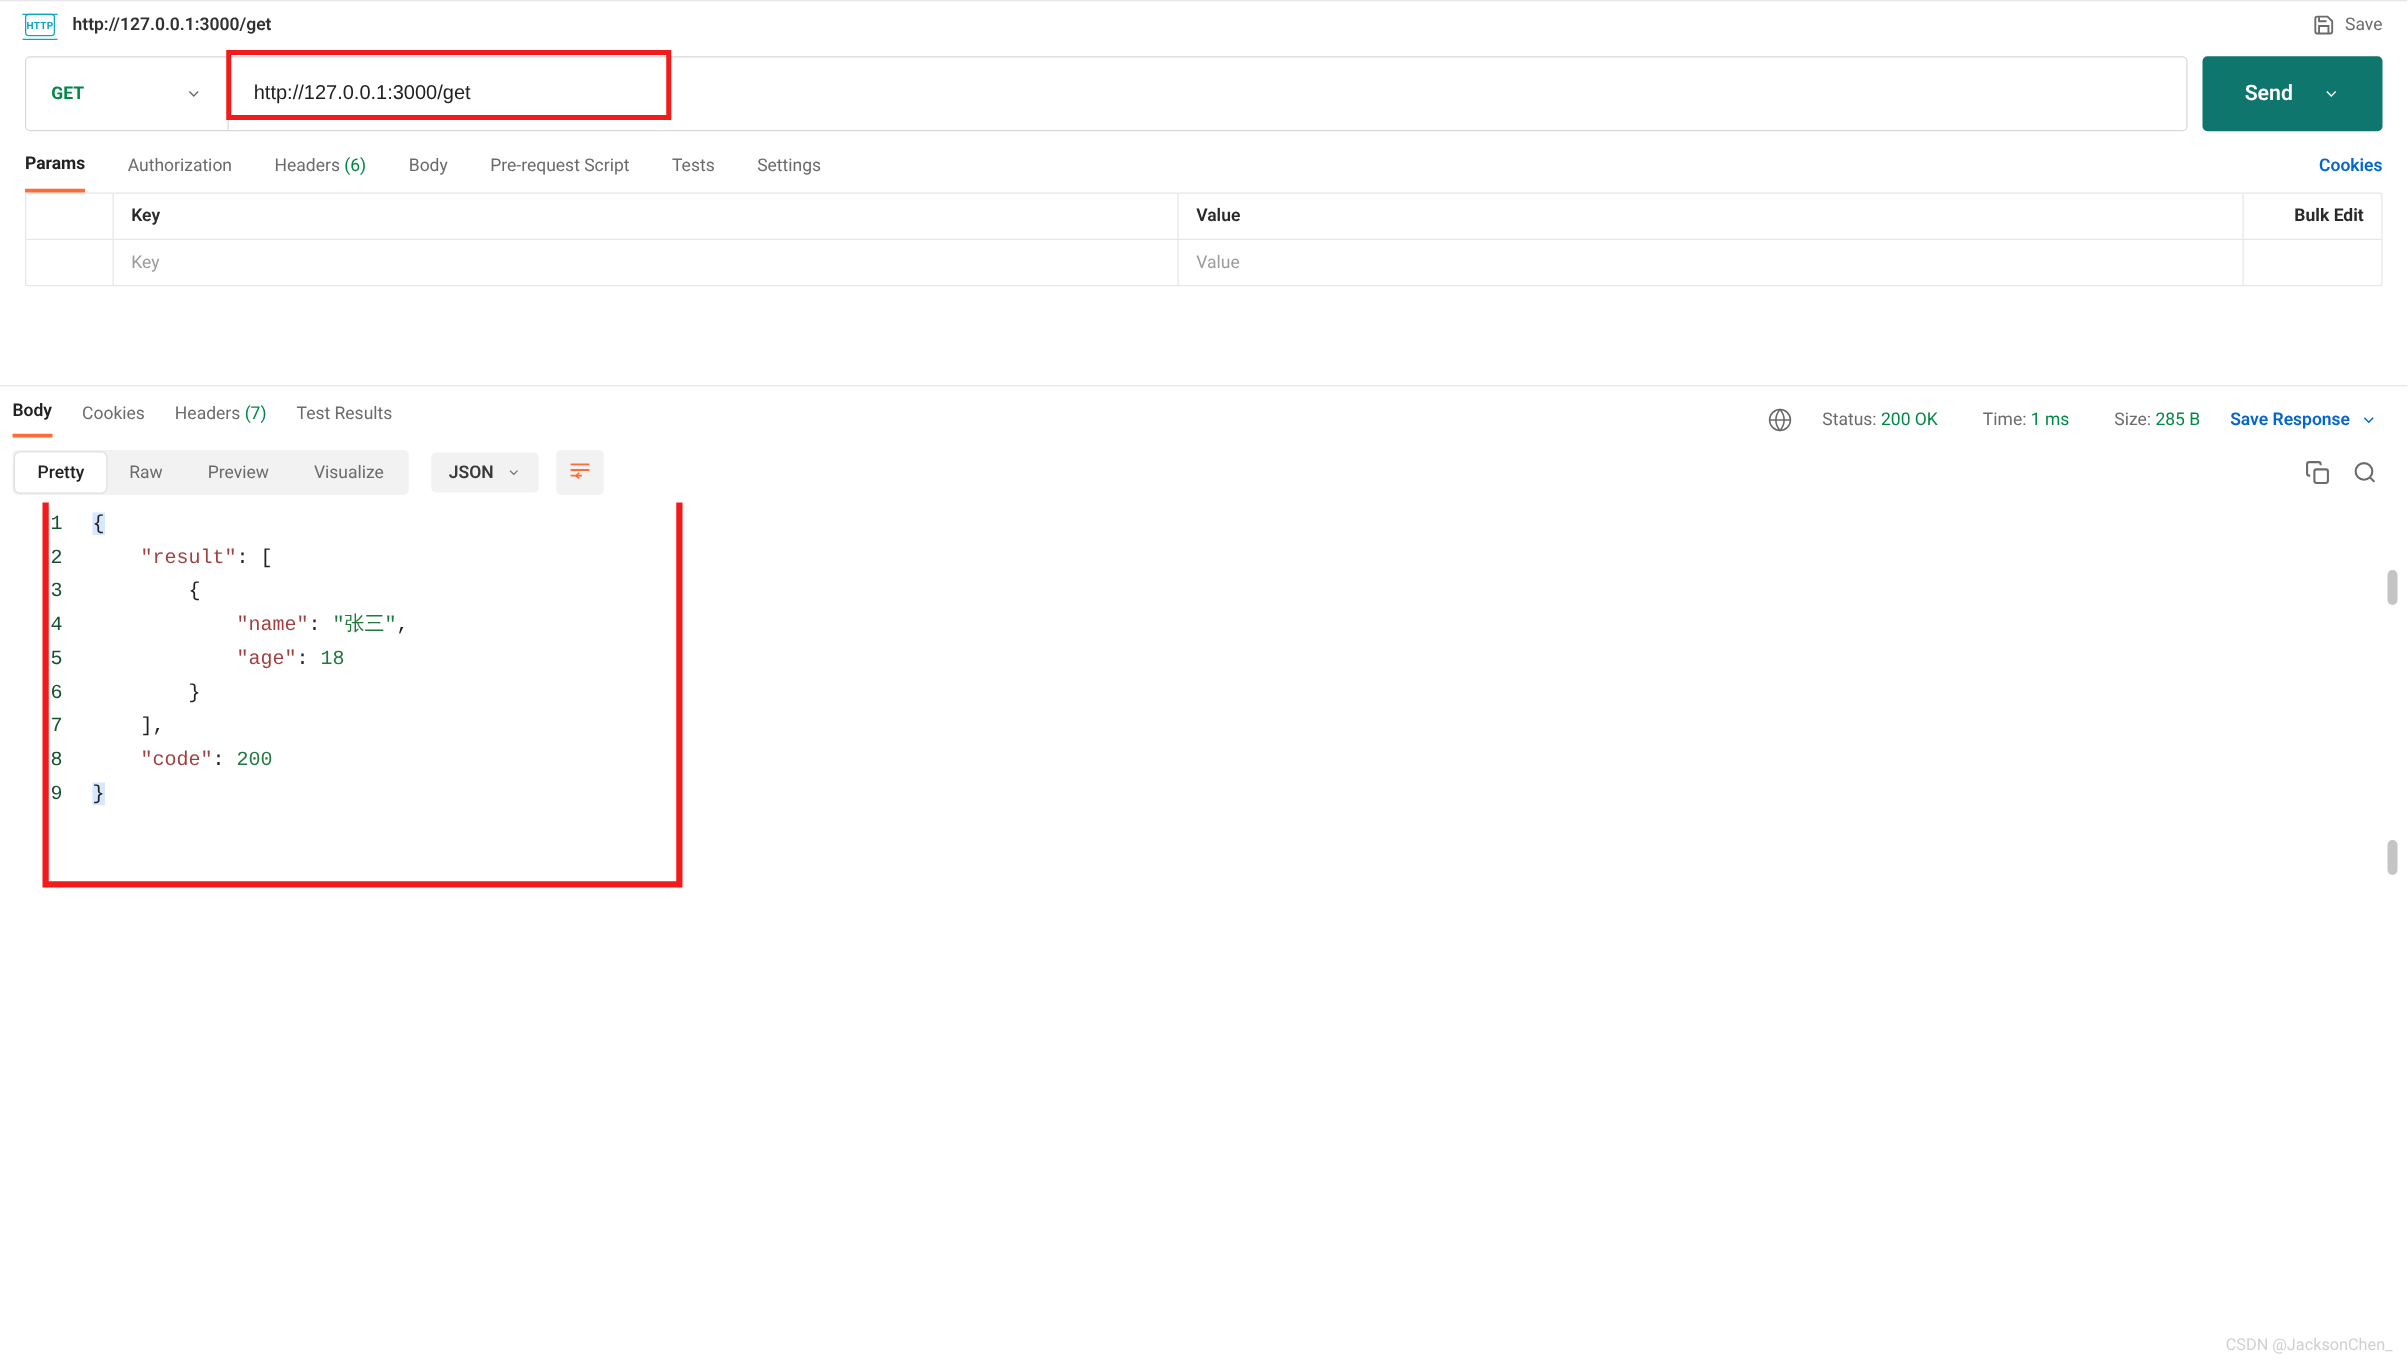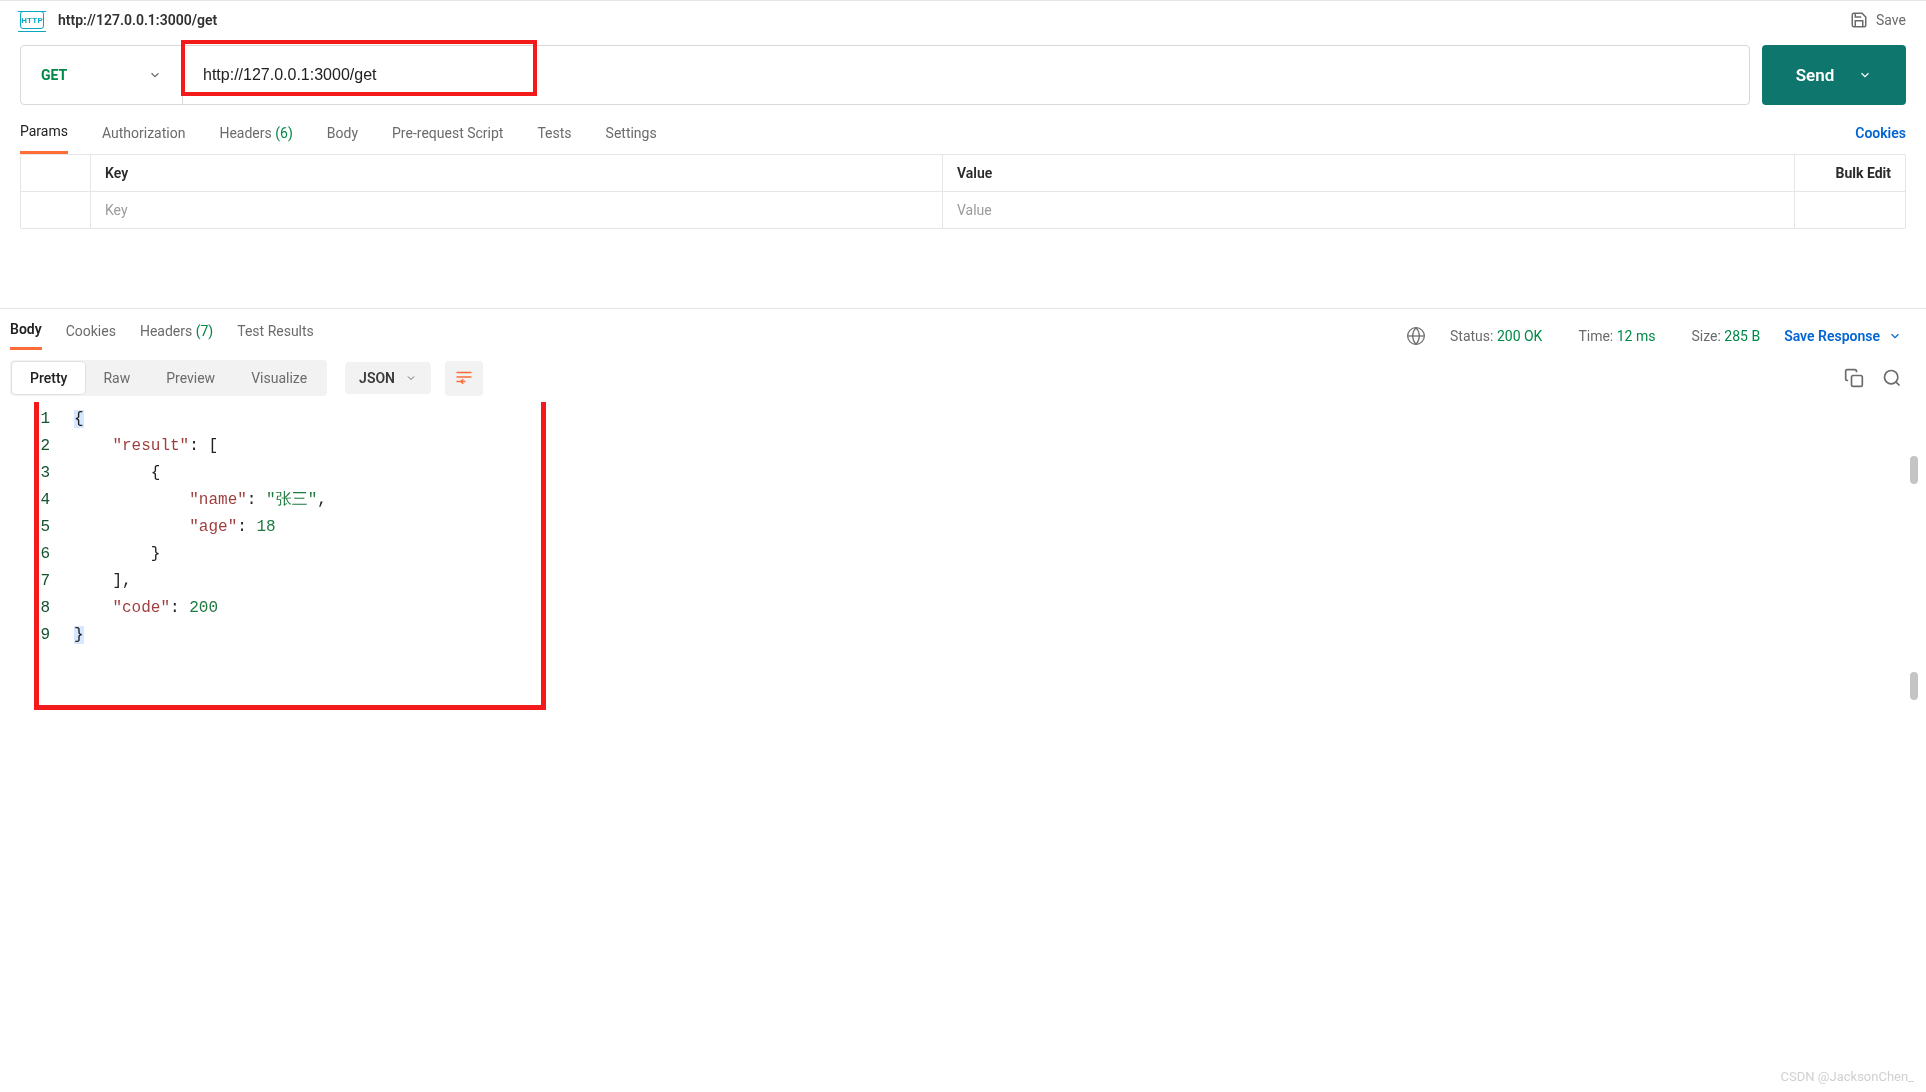--- a/index.html
+++ b/index.html
@@ -22,21 +22,21 @@
 .method-select svg { width: 14px; height: 14px; stroke: #6b6b6b; }
 .url-wrap { flex: 1; display: flex; align-items: center; padding: 0 6px; position: relative; }
 .url-input { border: none; outline: none; width: 100%; height: 40px; padding: 0 14px; font-size: 16px; color: #212121; }
 .red-box-url { position: absolute; left: -2px; top: -6px; width: 356px; height: 56px; border: 4px solid #f21a1a; pointer-events: none; }
 .send-btn { width: 144px; background: #0f766e; color: #fff; border-radius: 4px; display: flex; align-items: center; justify-content: center; gap: 24px; font-weight: 600; font-size: 17px; cursor: pointer; }
 .send-btn svg { width: 14px; height: 14px; stroke: #fff; }
 
 
 .req-tabs { display: flex; align-items: center; gap: 34px; padding: 18px 20px 0 20px; border-bottom: 0; position: relative; }
 .req-tab { color: #6b6b6b; padding-bottom: 12px; cursor: pointer; }
-.req-tab.active { color: #212121; font-weight: 400; border-bottom: 3px solid #ff6c37; }
+.req-tab.active { color: #212121; font-weight: 700; border-bottom: 3px solid #ff6c37; }
 .req-tab .count { color: #008847; }
 .req-tabs .spacer { flex: 1; }
 .cookies-link { color: #0265d2; font-weight: 600; cursor: pointer; padding-bottom: 12px; }
 
 .section-label { padding: 10px 20px 8px 20px; color: #555; font-weight: 400; }
 
 
 .params-table { margin: 0 20px; border: 1px solid #e6e6e6; border-radius: 2px; }
 .params-head, .params-row { display: flex; }
 .params-cell { border-right: 1px solid #e6e6e6; padding: 10px 14px; }
@@ -169,21 +169,21 @@
       </div>
       <div class="resp-tab">Test Results</div>
       <div class="resp-spacer"></div>
       <svg class="globe-icon" viewBox="0 0 24 24" fill="none" stroke="#6b6b6b" stroke-width="1.5">
           <circle cx="12" cy="12" r="10"></circle>
           <line x1="2" y1="12" x2="22" y2="12"></line>
           <path d="M12 2a15.3 15.3 0 0 1 4 10 15.3 15.3 0 0 1-4 10 15.3 15.3 0 0 1-4-10 15.3 15.3 0 0 1 4-10z"></path>
         </svg>
       <div class="status-block">
         <span><span>Status:</span> <span class="val">200 OK</span></span>
-        <span><span>Time:</span> <span class="val">12 ms</span></span>
+        <span><span>Time:</span> <span class="val">1 ms</span></span>
         <span><span>Size:</span> <span class="val">285 B</span></span>
       </div>
       <div class="save-resp">
         <span>Save Response</span>
         <svg viewBox="0 0 24 24" fill="none" stroke-width="2">
             <polyline points="6 9 12 15 18 9"></polyline>
           </svg>
       </div>
     </div>
 

